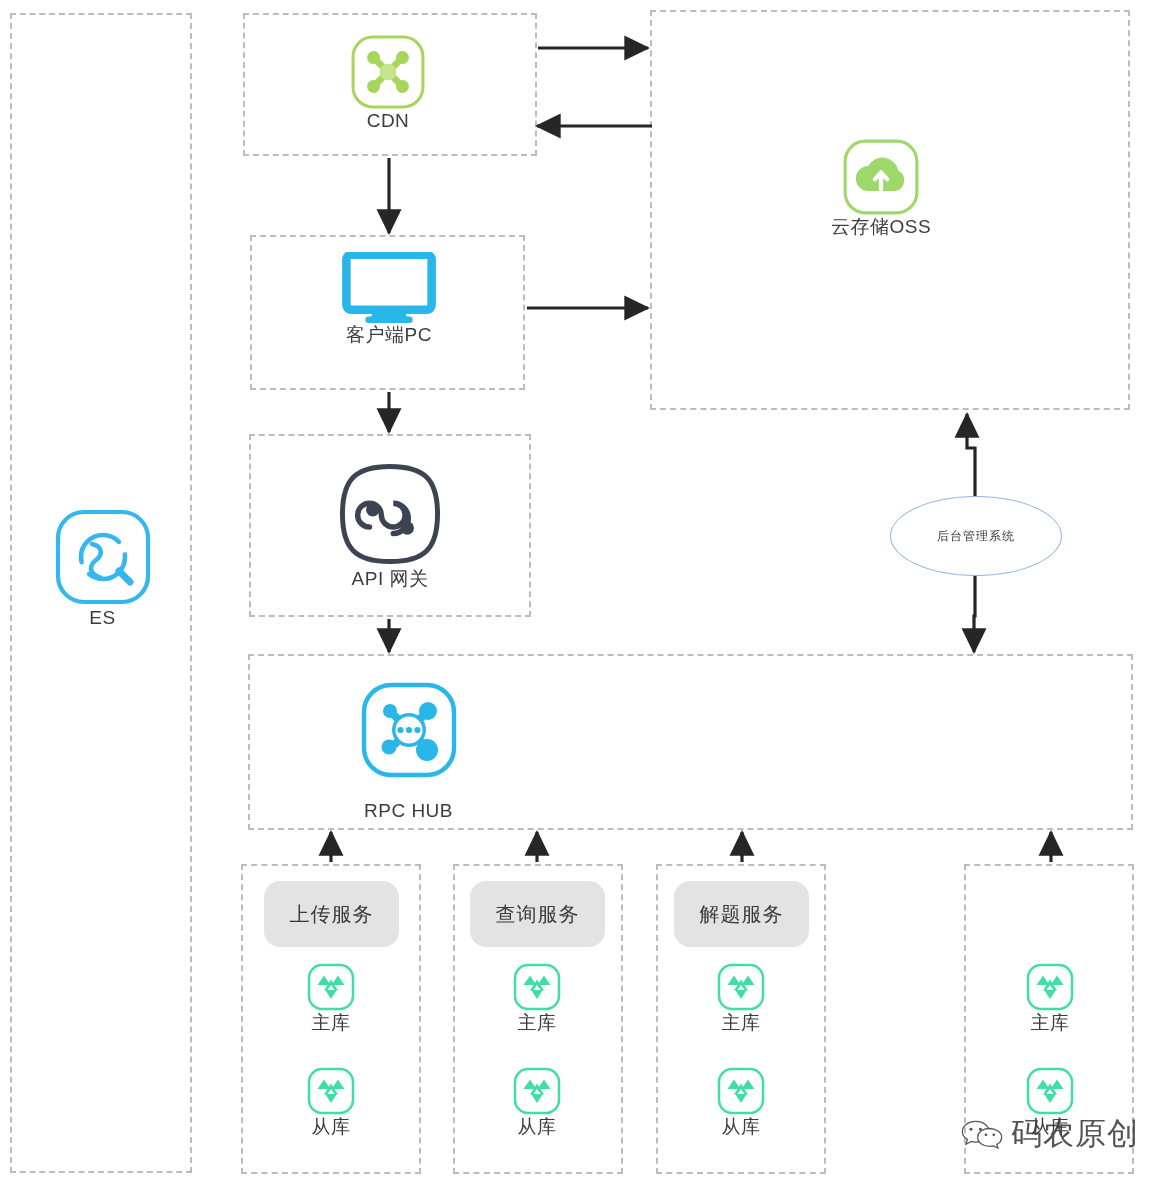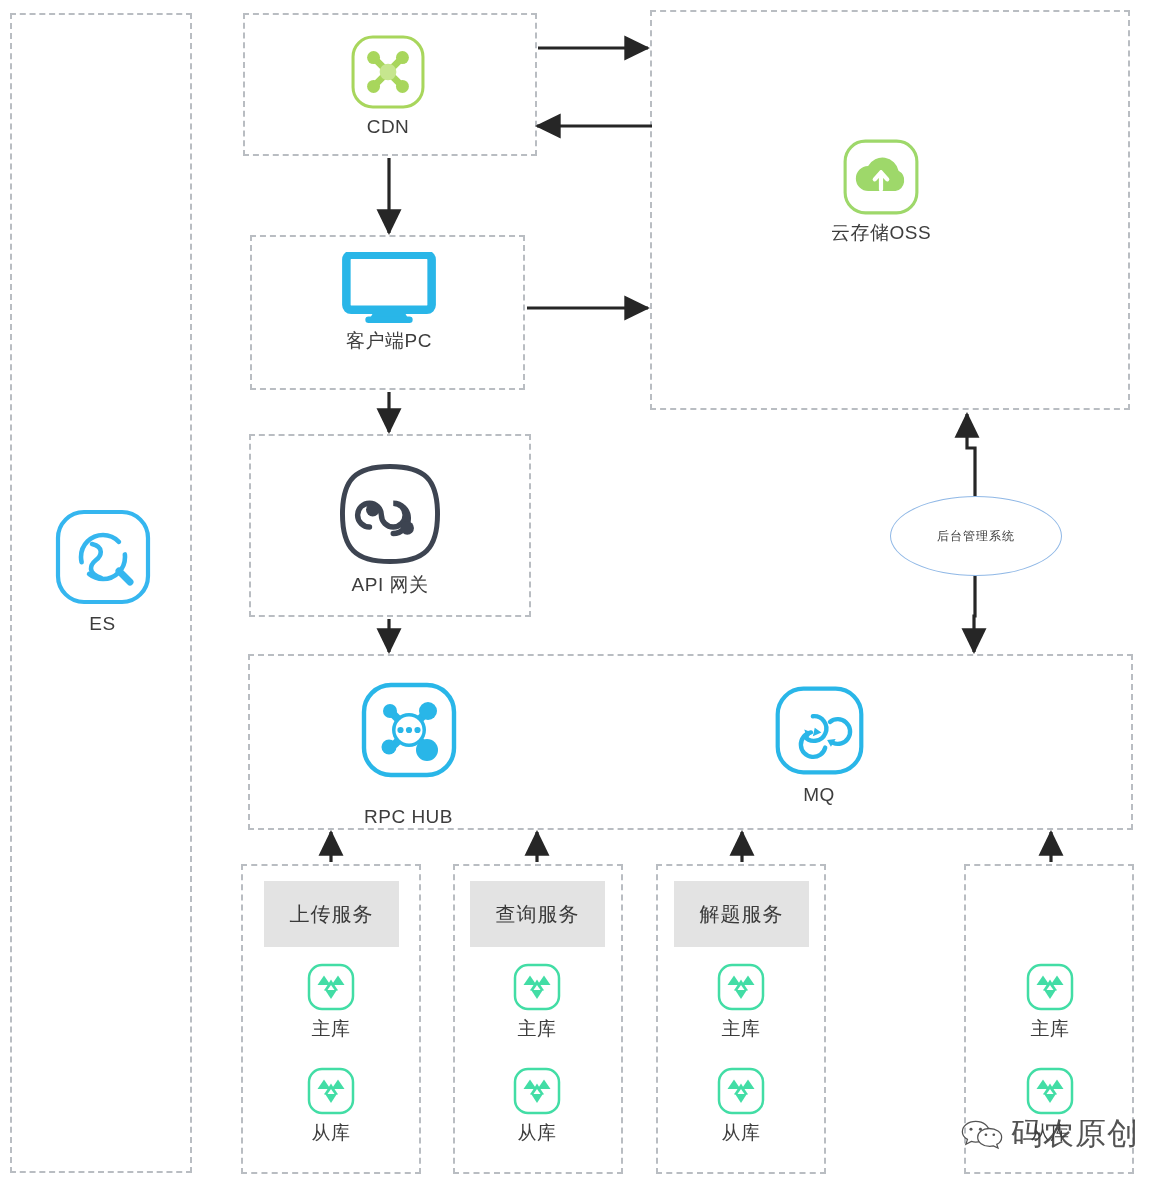--- a/index.html
+++ b/index.html
@@ -23,38 +23,38 @@
   }
   
   .node{
     position:absolute;
     display:flex;
     flex-direction:column;
     align-items:center;
     justify-content:flex-start;
   }
   .node .cap{
-    margin-top:6px;
     font-size:19px;
     color:#3d3d3d;
     letter-spacing:.5px;
     white-space:nowrap;
     line-height:1.15;
   }
   .cap-sm{font-size:18px;}
   
   .svcbox{
     position:absolute;
     background:#e3e3e3;
     display:flex;
     align-items:center;
     justify-content:center;
     font-size:20px;
     color:#3a3a3a;
     letter-spacing:1px;
+    border-radius:16px;
   }
   
   .ellipse{
     position:absolute;
     border:1.6px solid #90b8e6;
     border-radius:50%;
     background:#ffffff;
     display:flex;
     align-items:center;
     justify-content:center;
@@ -220,38 +220,20 @@
         <circle cx="50" cy="50" r="17" fill="#29b6e8"></circle>
         <circle cx="50" cy="50" r="13.5" fill="#ffffff"></circle>
         <circle cx="41.5" cy="50" r="3.1" fill="#29b6e8"></circle>
         <circle cx="50" cy="50" r="3.1" fill="#29b6e8"></circle>
         <circle cx="58.5" cy="50" r="3.1" fill="#29b6e8"></circle>
       </svg>
     </span>
     <span class="cap">RPC HUB</span>
   </div>
 
-  <div class="node" style="left:769px;top:683px;width:100px;">
-    <span>
-      <svg width="95" height="95" viewBox="0 0 100 100">
-        <rect x="6" y="6" width="88" height="88" rx="27" ry="27" fill="none" stroke="#29b6e8" stroke-width="4.4"></rect>
-        <g fill="none" stroke="#29b6e8" stroke-width="4.6" stroke-linecap="round">
-          <path d="M43,35 a13,13 0 1,1 -9,21"></path>
-          <path d="M61,41 a13,13 0 1,1 3,22"></path>
-          <path d="M56,68 a13,13 0 1,1 -15,-16"></path>
-        </g>
-        <g fill="#29b6e8">
-          <path d="M34,49 l8,3 l-5,7 z"></path>
-          <path d="M58,60 l9,-1 l-5,8 z"></path>
-          <path d="M45,47 l-2,9 l9,-4 z"></path>
-        </g>
-      </svg>
-    </span>
-    <span class="cap">MQ</span>
-  </div>
 
   <div class="ellipse" style="left:890px;top:496px;width:170px;height:78px;">
     <span>后台管理系统</span>
   </div>
 
   <div class="svcbox" style="left:264px;top:881px;width:135px;height:66px;">
     <span>上传服务</span>
   </div>
   <div class="node" style="left:300px;top:962px;width:62px;">
     <span>

